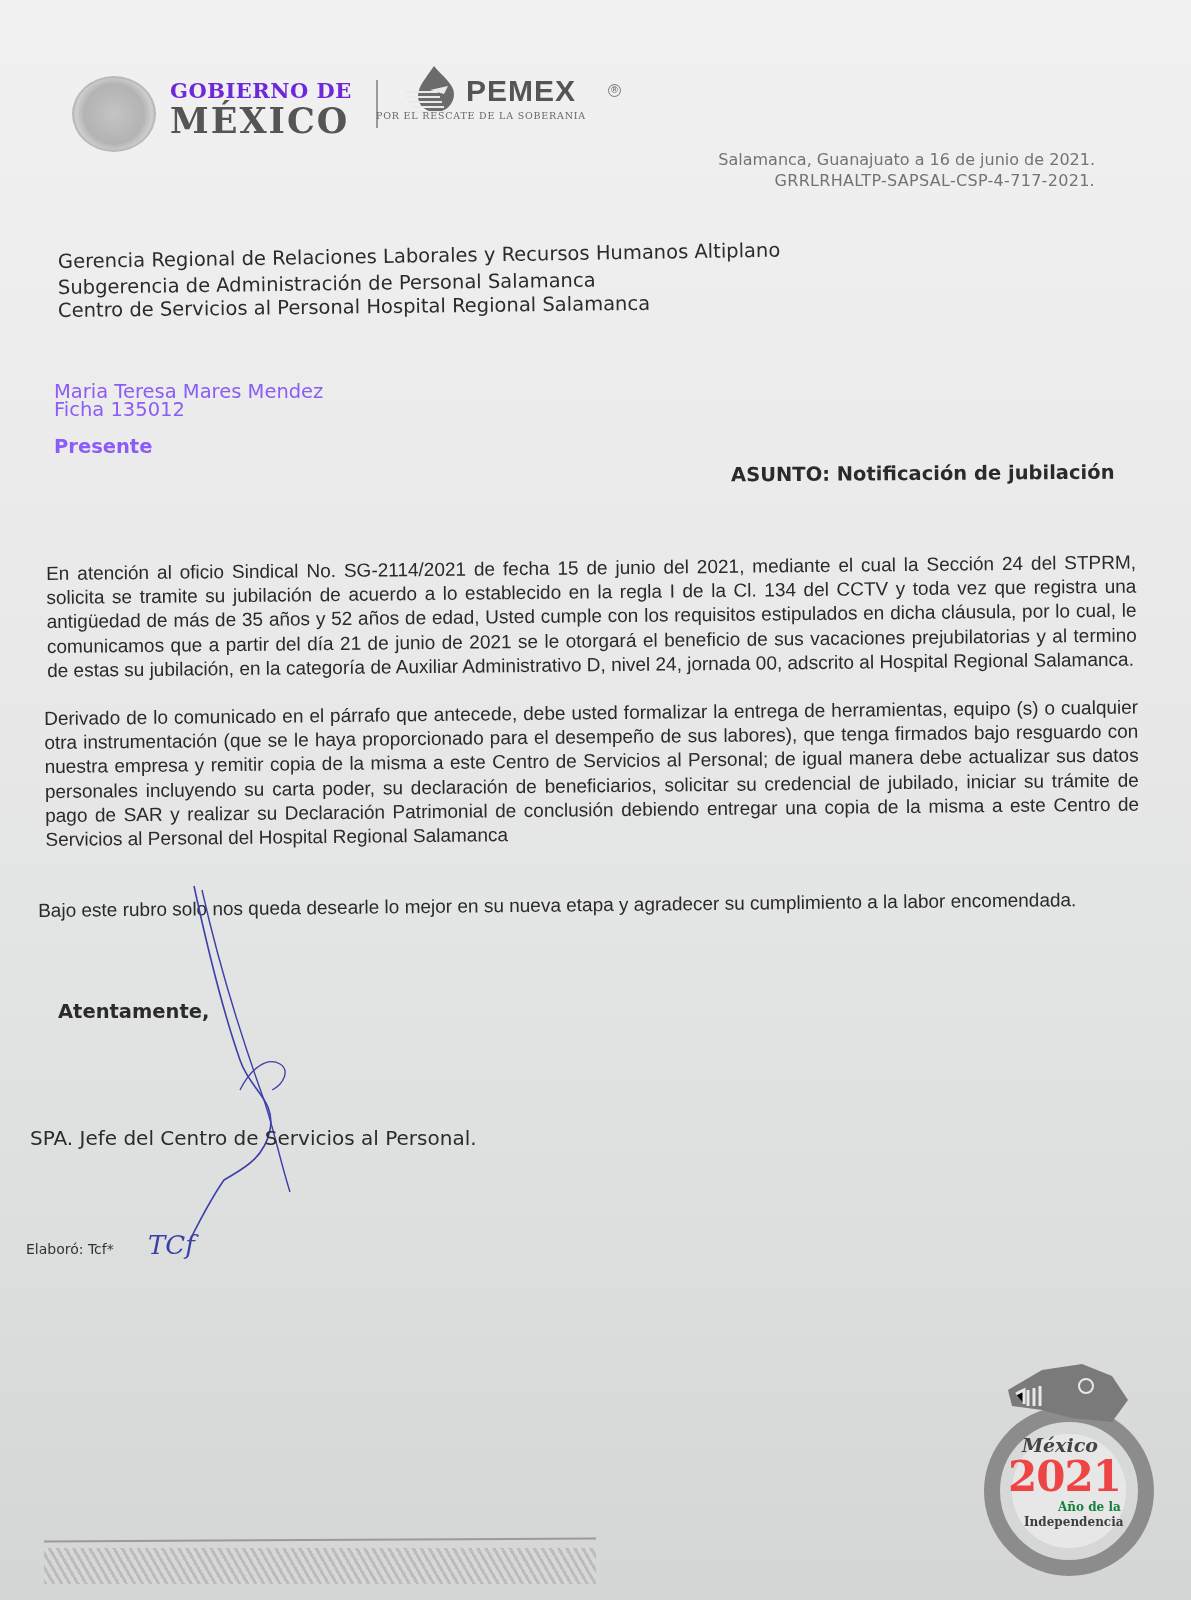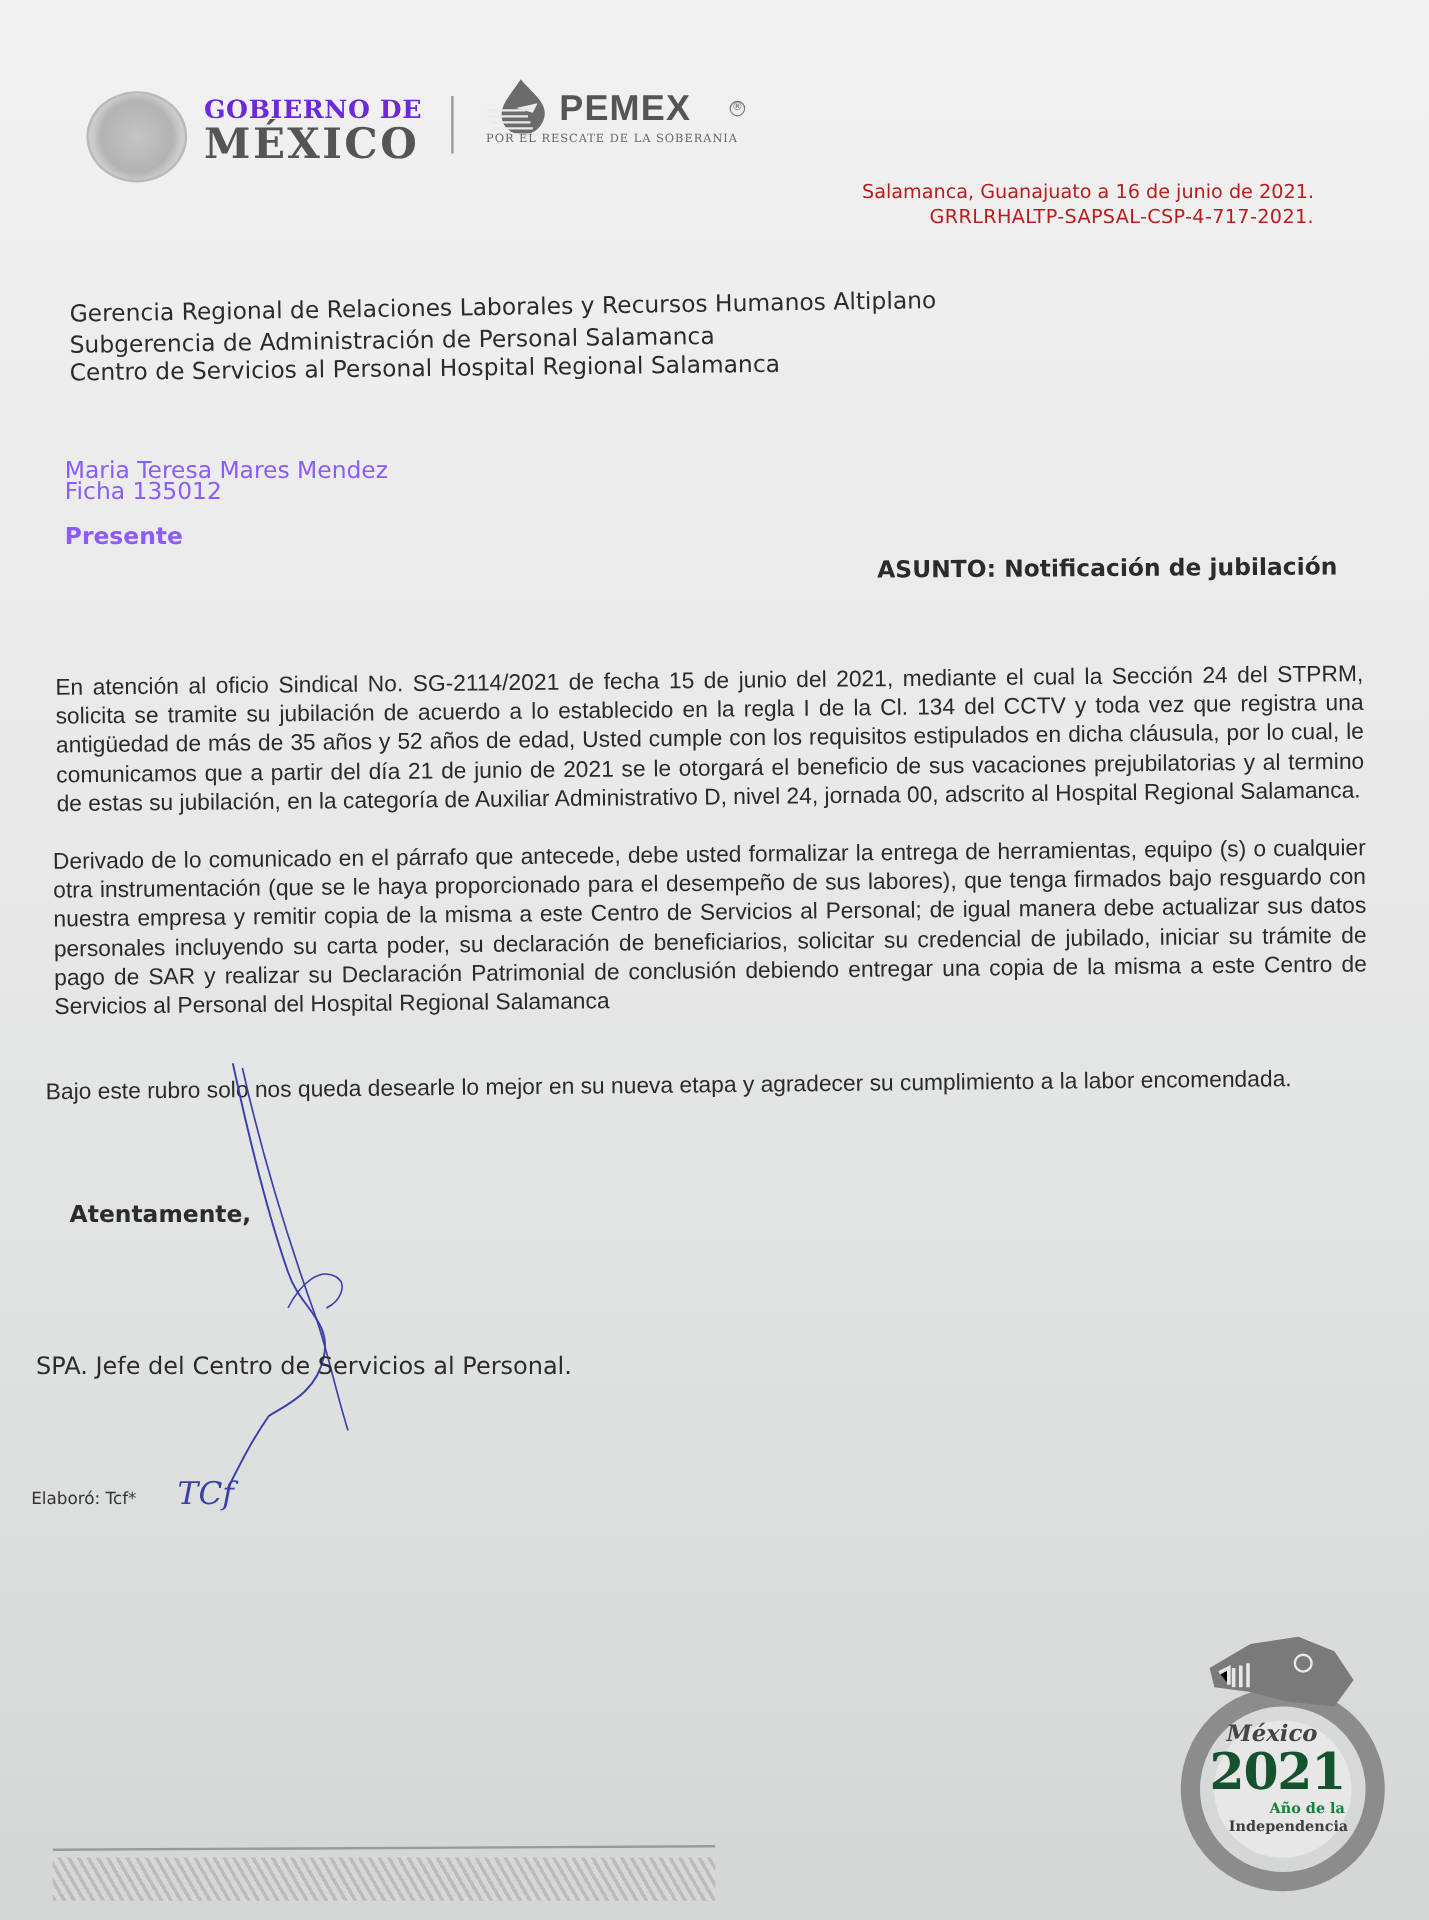--- a/index.html
+++ b/index.html
@@ -18,23 +18,23 @@
     left: 72px; top: 76px; width: 80px; height: 72px; border-radius: 50%;
     background: radial-gradient(circle, #bdbdbd 0%, #a9a9a9 55%, #c8c8c8 70%, #9f9f9f 100%);
     border: 2px solid #b0b0b0; opacity: .85;
   }
   .gob-top { left: 170px; top: 78px; font-family: "DejaVu Serif", serif; font-weight: bold; font-size: 21px; color: #6d28d9; letter-spacing: .5px; }
   .gob-bot { left: 170px; top: 100px; font-family: "DejaVu Serif", serif; font-weight: bold; font-size: 35px; color: #555; letter-spacing: 2px; }
   .vdiv { left: 376px; top: 80px; width: 2px; height: 48px; background: #9a9a9a; }
   .pemex-mark { left: 404px; top: 64px; width: 56px; height: 52px; }
   .pemex-word { left: 466px; top: 74px; font-family: "Liberation Sans", sans-serif; font-weight: bold; font-size: 30px; color: #555; letter-spacing: 1px; }
   .pemex-reg { left: 608px; top: 84px; font-size: 9px; color: #666; border: 1px solid #777; border-radius: 50%; width: 11px; height: 11px; line-height: 11px; text-align: center; }
-  .pemex-tag { left: 405px; top: 110px; font-family: "DejaVu Serif", serif; font-size: 9.5px; color: #666; letter-spacing: .8px; }
+  .pemex-tag { left: 376px; top: 110px; font-family: "DejaVu Serif", serif; font-size: 9.5px; color: #666; letter-spacing: .8px; }
 
-  .dateline, .ref { right: 96px; font-size: 16px; color: #b91c1c; text-align: center; }
+  .dateline, .ref { right: 96px; font-size: 16px; color: #737373; text-align: center; }
   .dateline { top: 150px; }
   .ref { top: 171px; letter-spacing: .3px; }
 
   .org { left: 58px; font-size: 19.5px; color: #2b2b2b; }
   .org1 { top: 250px; transform: rotate(-0.9deg); transform-origin: left; }
   .org2 { top: 276px; transform: rotate(-0.8deg); transform-origin: left; }
   .org3 { top: 299px; transform: rotate(-0.7deg); transform-origin: left; }
 
   .rcp { left: 54px; font-size: 19.5px; color: #8b5cf6; }
   .rcp1 { top: 380px; }
@@ -69,21 +69,21 @@
   }
 
   .emblem { left: 978px; top: 1352px; width: 186px; height: 226px; }
   .emb-ring {
     position: absolute; left: 6px; top: 54px; width: 170px; height: 170px; border-radius: 50%;
     border: 16px solid #8c8c8c; box-sizing: border-box;
     background: radial-gradient(circle, #e7e7e7 0 58%, transparent 59%);
   }
   .emb-head { position: absolute; left: 24px; top: 8px; width: 130px; height: 70px; }
   .emb-mexico { position: absolute; left: 44px; top: 82px; font-family: "DejaVu Serif", serif; font-style: italic; font-weight: bold; font-size: 19px; color: #444; }
-  .emb-year { position: absolute; left: 30px; top: 100px; font-family: "DejaVu Serif", serif; font-weight: bold; font-size: 42px; color: #14532d; letter-spacing: -1px; text-align: center; }
+  .emb-year { position: absolute; left: 30px; top: 100px; font-family: "DejaVu Serif", serif; font-weight: bold; font-size: 42px; color: #ef4444; letter-spacing: -1px; text-align: center; }
   .emb-ano { position: absolute; left: 80px; top: 148px; font-family: "DejaVu Serif", serif; font-weight: bold; font-size: 12px; color: #15803d; }
   .emb-ind { position: absolute; left: 46px; top: 163px; font-family: "DejaVu Serif", serif; font-weight: bold; font-size: 12px; color: #3e3e3e; }
 </style>
 </head>
 <body>
 
 <div class="page">
 
   <div class="abs seal"></div>
   <div class="abs gob-top">GOBIERNO DE</div>

